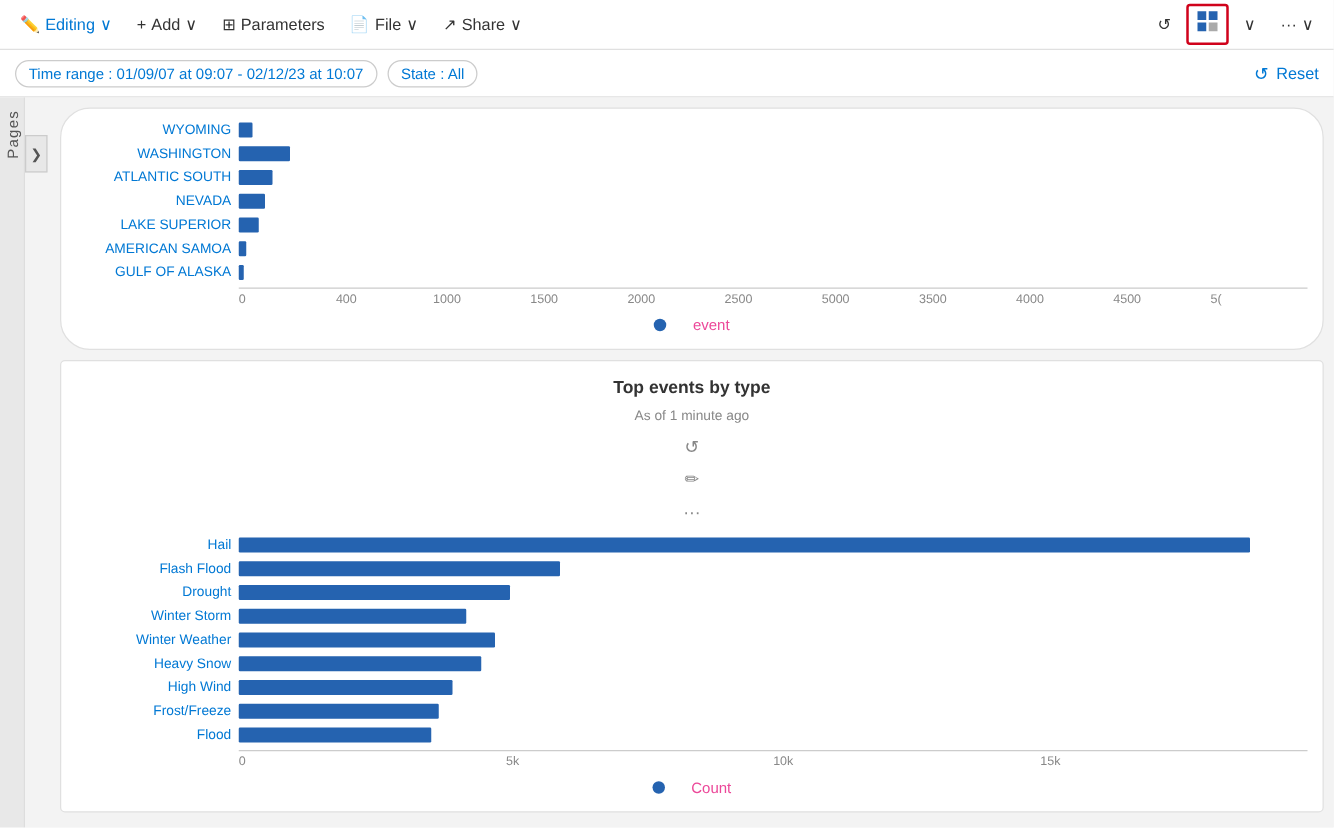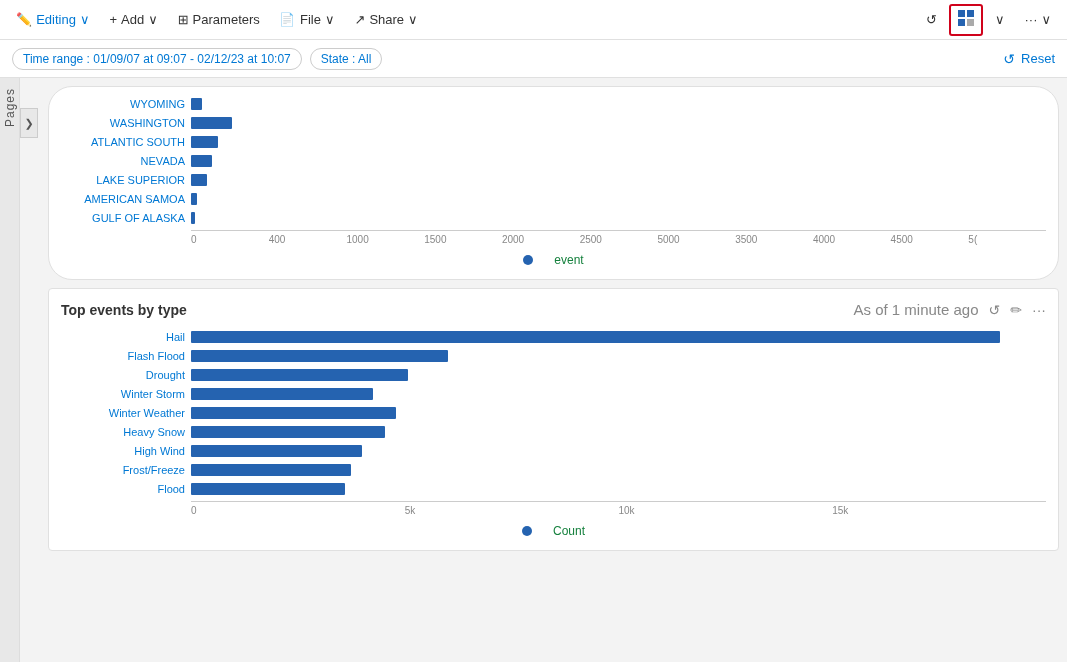--- a/index.html
+++ b/index.html
@@ -75,23 +75,24 @@
 
     
     .top-chart {
       padding: 8px 12px 12px 12px;
       border-radius: 24px;
     }
 
     .chart-header {
       display: flex; align-items: center; gap: 10px;
       margin-bottom: 10px;
+      flex-direction: column;
     }
     .chart-title { font-size: 14px; font-weight: 600; color: #333; flex: 1; }
-    .chart-meta { font-size: 15px; color: #888; }
+    .chart-meta { font-size: 11px; color: #888; }
     .chart-icon-btn { cursor: pointer; color: #888; font-size: 14px; }
 
     
     .bar-chart-container {
       display: flex; flex-direction: column; gap: 0;
     }
     .bar-row {
       display: flex; align-items: center; height: 18px; margin-bottom: 1px;
     }
     .bar-label {
@@ -107,21 +108,21 @@
       border-top: 1px solid #ccc; padding-top: 3px; margin-top: 2px;
     }
     .x-tick {
       font-size: 10px; color: #888;
       flex: 1; text-align: left;
     }
 
     
     .legend {
       display: flex; align-items: center; justify-content: center;
-      gap: 21px; margin-top: 8px; font-size: 12px; color: #15803d;
+      gap: 21px; margin-top: 8px; font-size: 12px; color: #ec4899;
     }
     .legend-dot { width: 10px; height: 10px; border-radius: 50%; flex-shrink: 0; }
   </style>
 </head>
 <body>
 
 <div class="toolbar">
   <button class="toolbar-btn editing">
     <span>✏️</span>
     <span>Editing</span>

